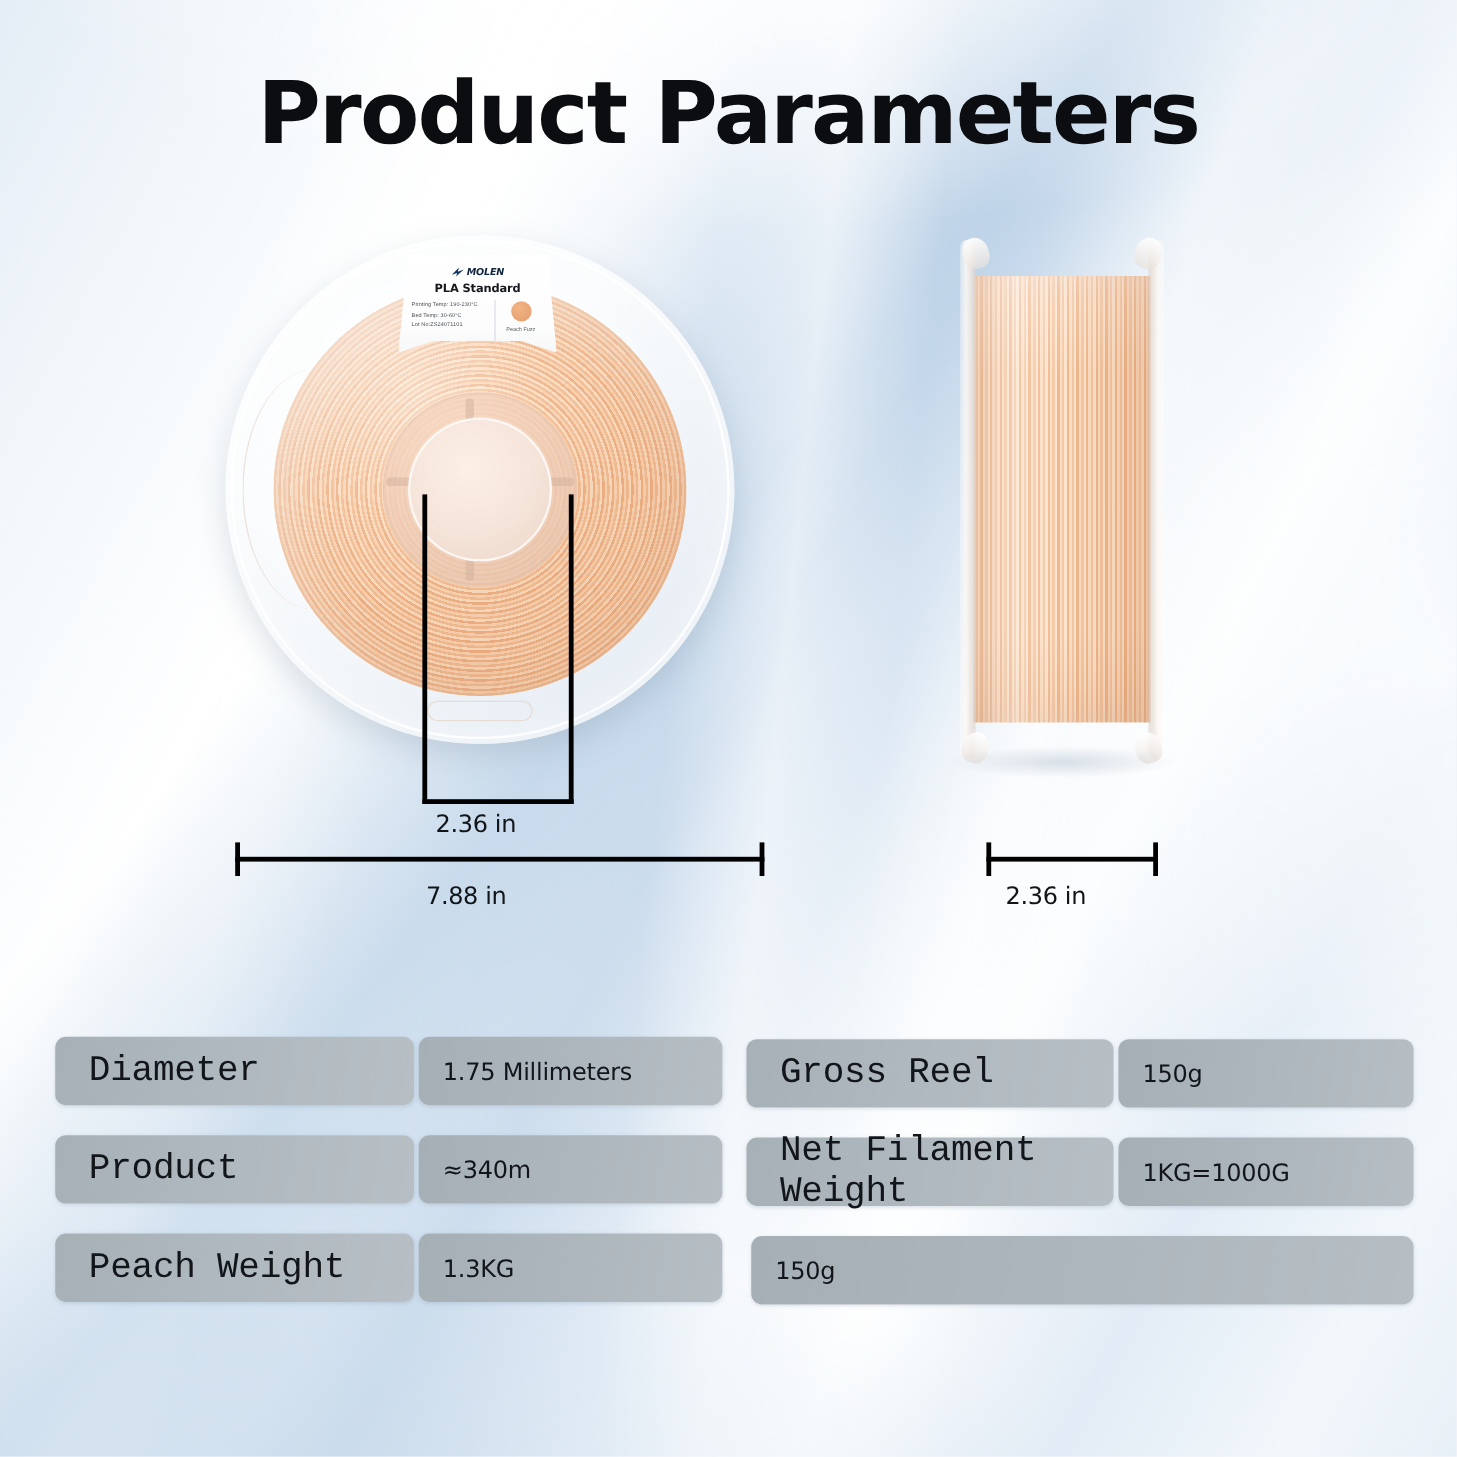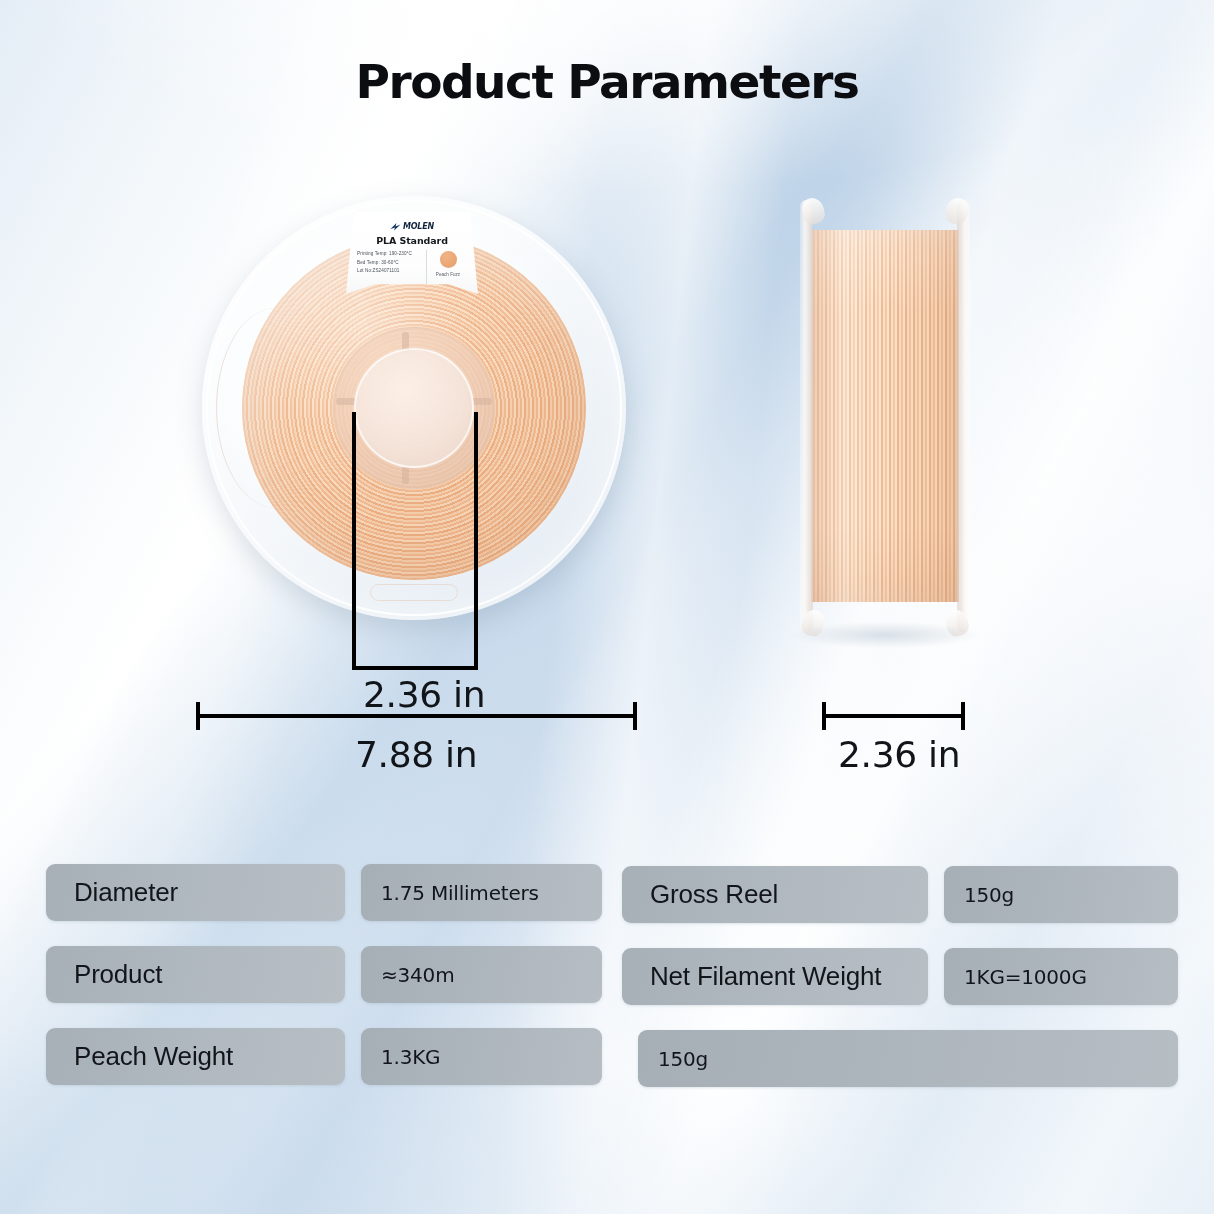--- a/index.html
+++ b/index.html
@@ -81,30 +81,30 @@
         rgba(255,255,255,0.75) 0%, rgba(255,255,255,0) 72%);
   }
 
   
   #title {
     position:absolute;
     top:58px; left:0; width:1214px;
     text-align:center;
     font-family:"DejaVu Sans", sans-serif;
     font-weight:bold;
-    font-size:47px;
+    font-size:72px;
     letter-spacing:-1.5px;
     color:#0b0d10;
     line-height:1;
   }
 
   
   #spool-front {
     position:absolute;
-    left:202px; top:196px;
+    left:188px; top:196px;
     width:424px; height:424px;
   }
   #spool-front .flange {
     position:absolute; inset:0;
     border-radius:50%;
     background:
       radial-gradient(circle at 38% 30%,
         rgba(255,255,255,0.97) 0%,
         rgba(250,252,253,0.93) 42%,
         rgba(236,241,246,0.88) 72%,
@@ -314,21 +314,21 @@
     left:-10px; bottom:-16px; width:190px; height:26px;
     background:radial-gradient(ellipse at 50% 50%,
       rgba(140,160,180,0.30) 0%, rgba(140,160,180,0) 72%);
   }
 
   
   .dim-line   { position:absolute; background:#000; }
   .dim-label  {
     position:absolute;
     font-family:"DejaVu Sans", sans-serif;
-    font-size:36px;
+    font-size:20px;
     color:#111418;
     white-space:nowrap;
     letter-spacing:-0.3px;
   }
   
   #brk-left   { left:352px; top:412px;  width:4px;  height:258px; }
   #brk-right  { left:474px; top:412px;  width:4px;  height:258px; }
   #brk-bottom { left:352px; top:666px;  width:126px; height:4px; }
   #dim-hole-label { left:363px; top:674px; }
 
@@ -360,27 +360,27 @@
     border-radius:9px;
     background:linear-gradient(100deg,#a8b0b7 0%, #b0b8bf 45%, #b7bfc5 100%);
     box-shadow:0 1px 3px rgba(120,140,160,0.22);
   }
   .spec-key {
     flex:0 0 299px;
     padding-left:28px;
   }
   .spec-val {
     flex:1;
-    margin-left:16px;
+    margin-left:4px;
     padding-left:20px;
     background:linear-gradient(100deg,#a6aeb6 0%, #aeb6bd 50%, #b6bec4 100%);
   }
   .spec-key span {
-    font-family:Liberation Sans, sans-serif;
-    font-size:26px;
+    font-family:Liberation Mono, monospace;
+    font-size:30px;
     color:#12151a;
     letter-spacing:-0.2px;
   }
   .spec-val span {
     font-family:"DejaVu Sans", sans-serif;
     font-size:20px;
     color:#12151a;
     letter-spacing:-0.2px;
   }
   

